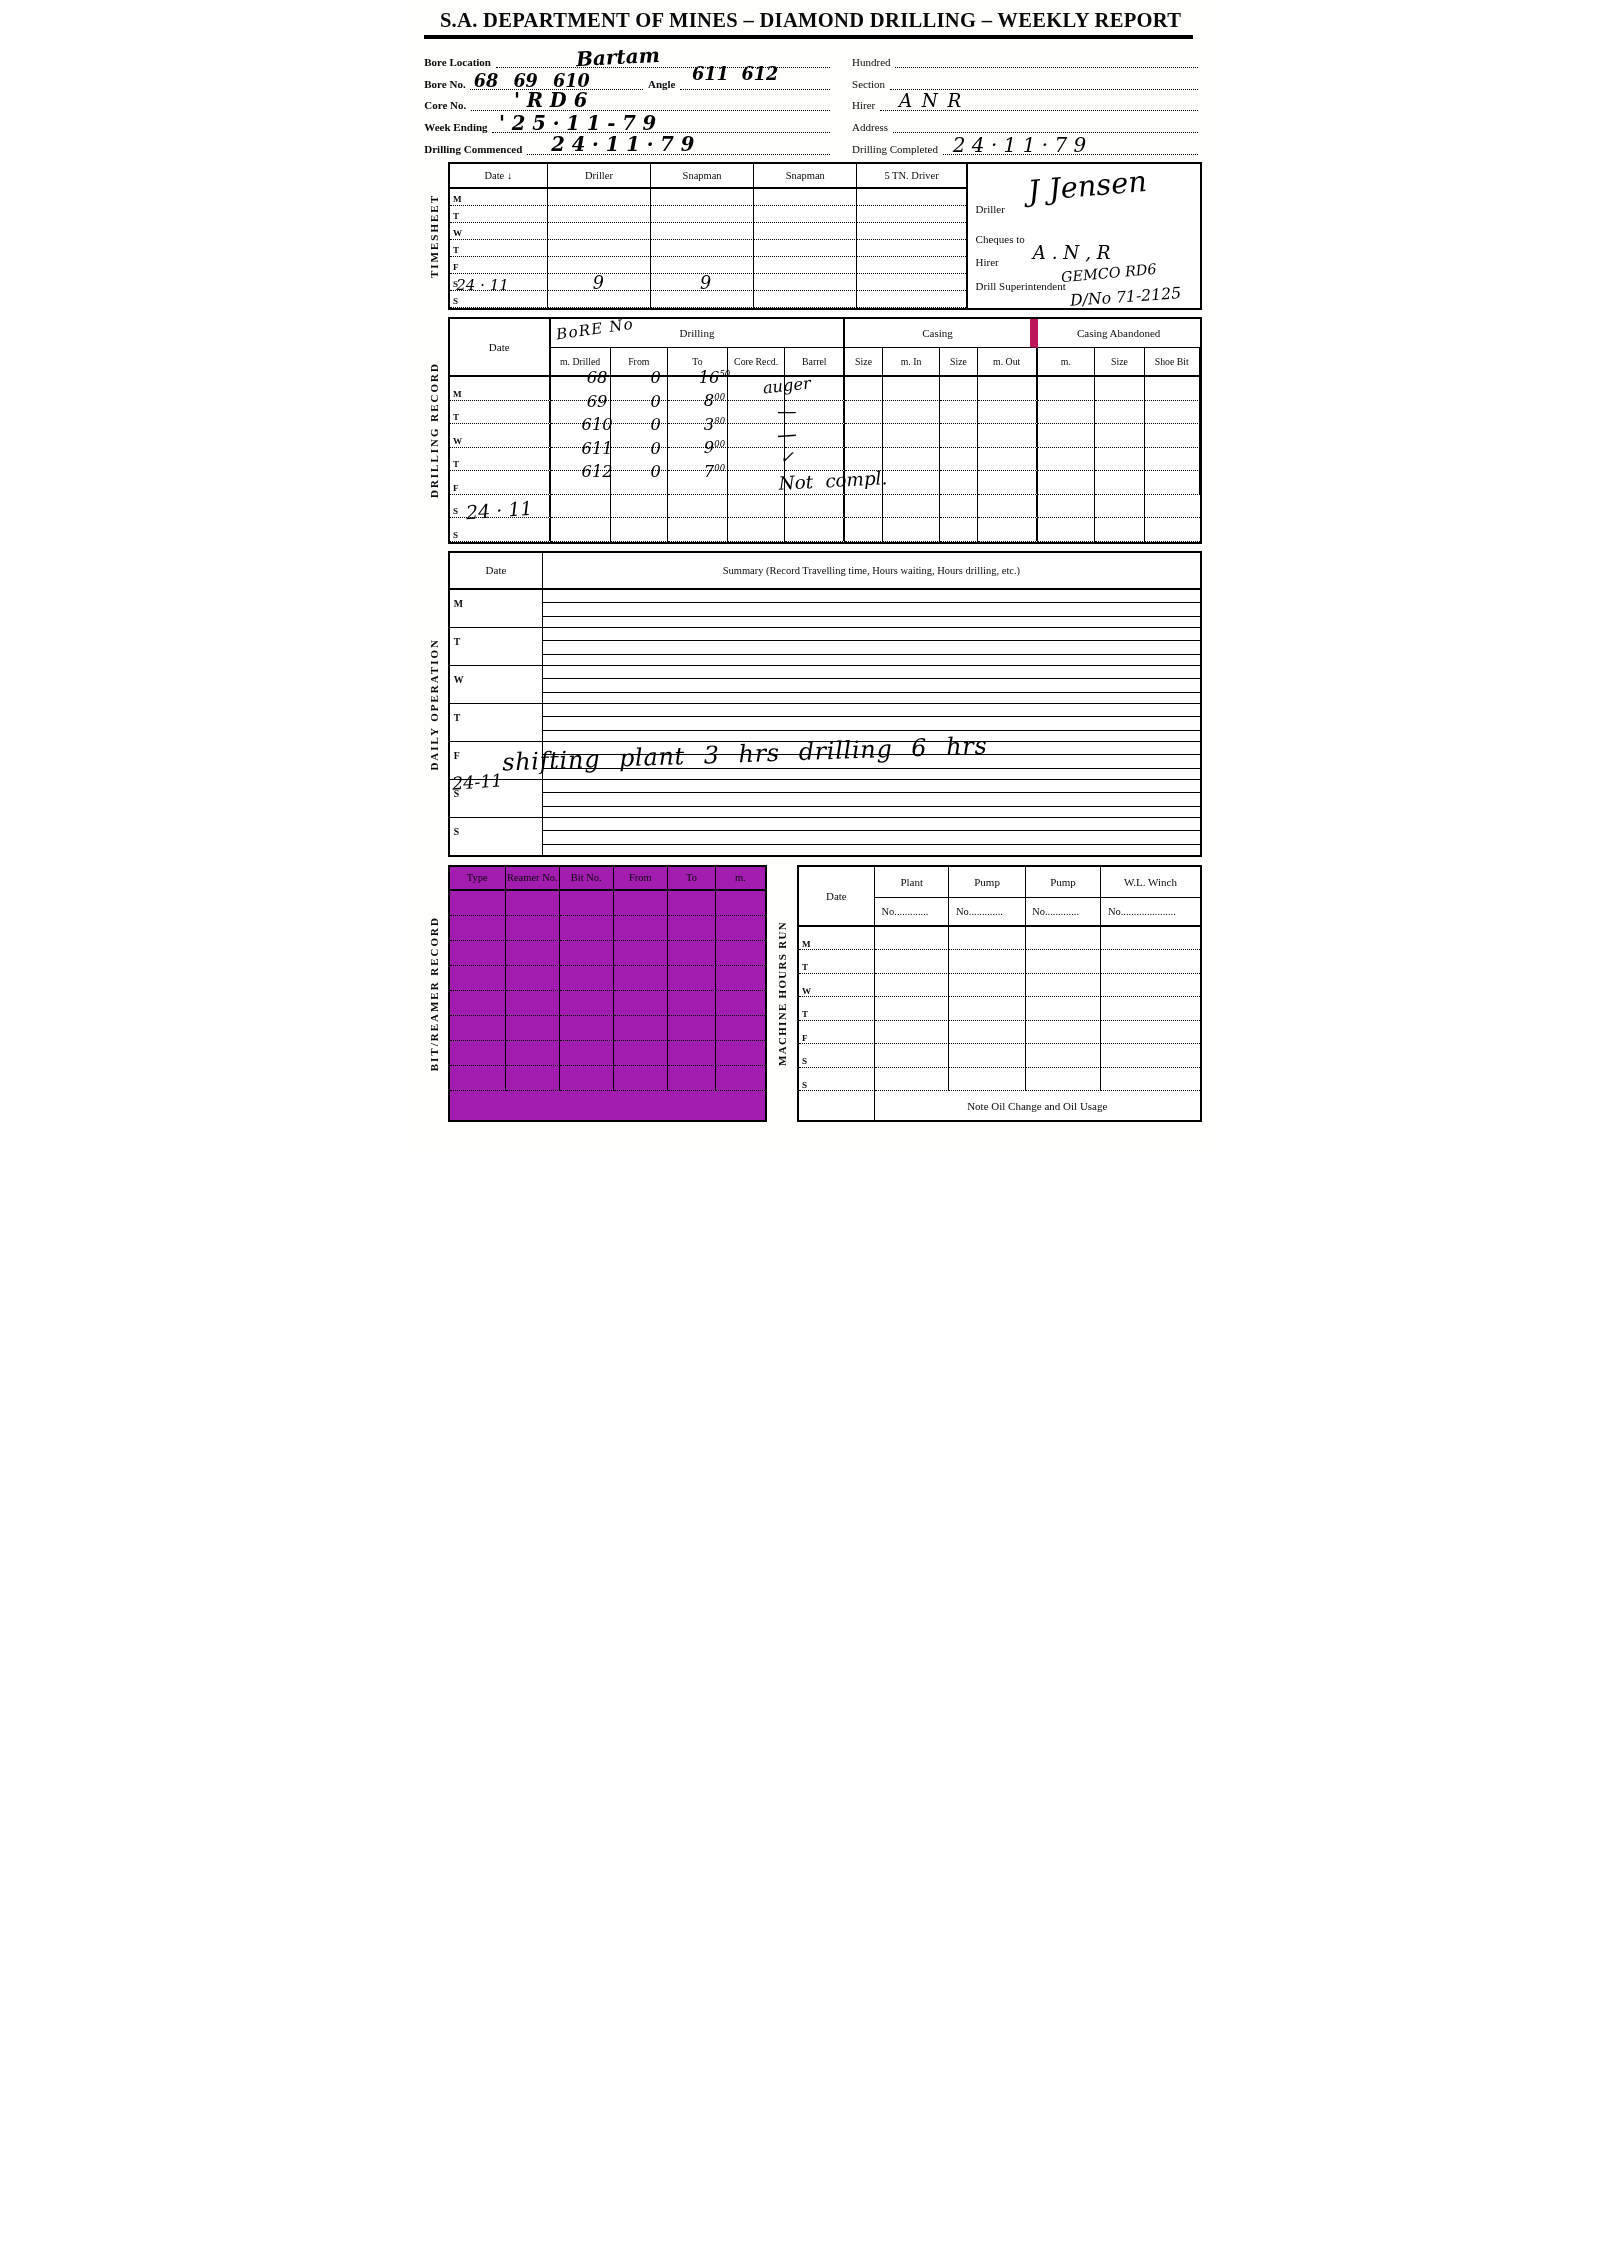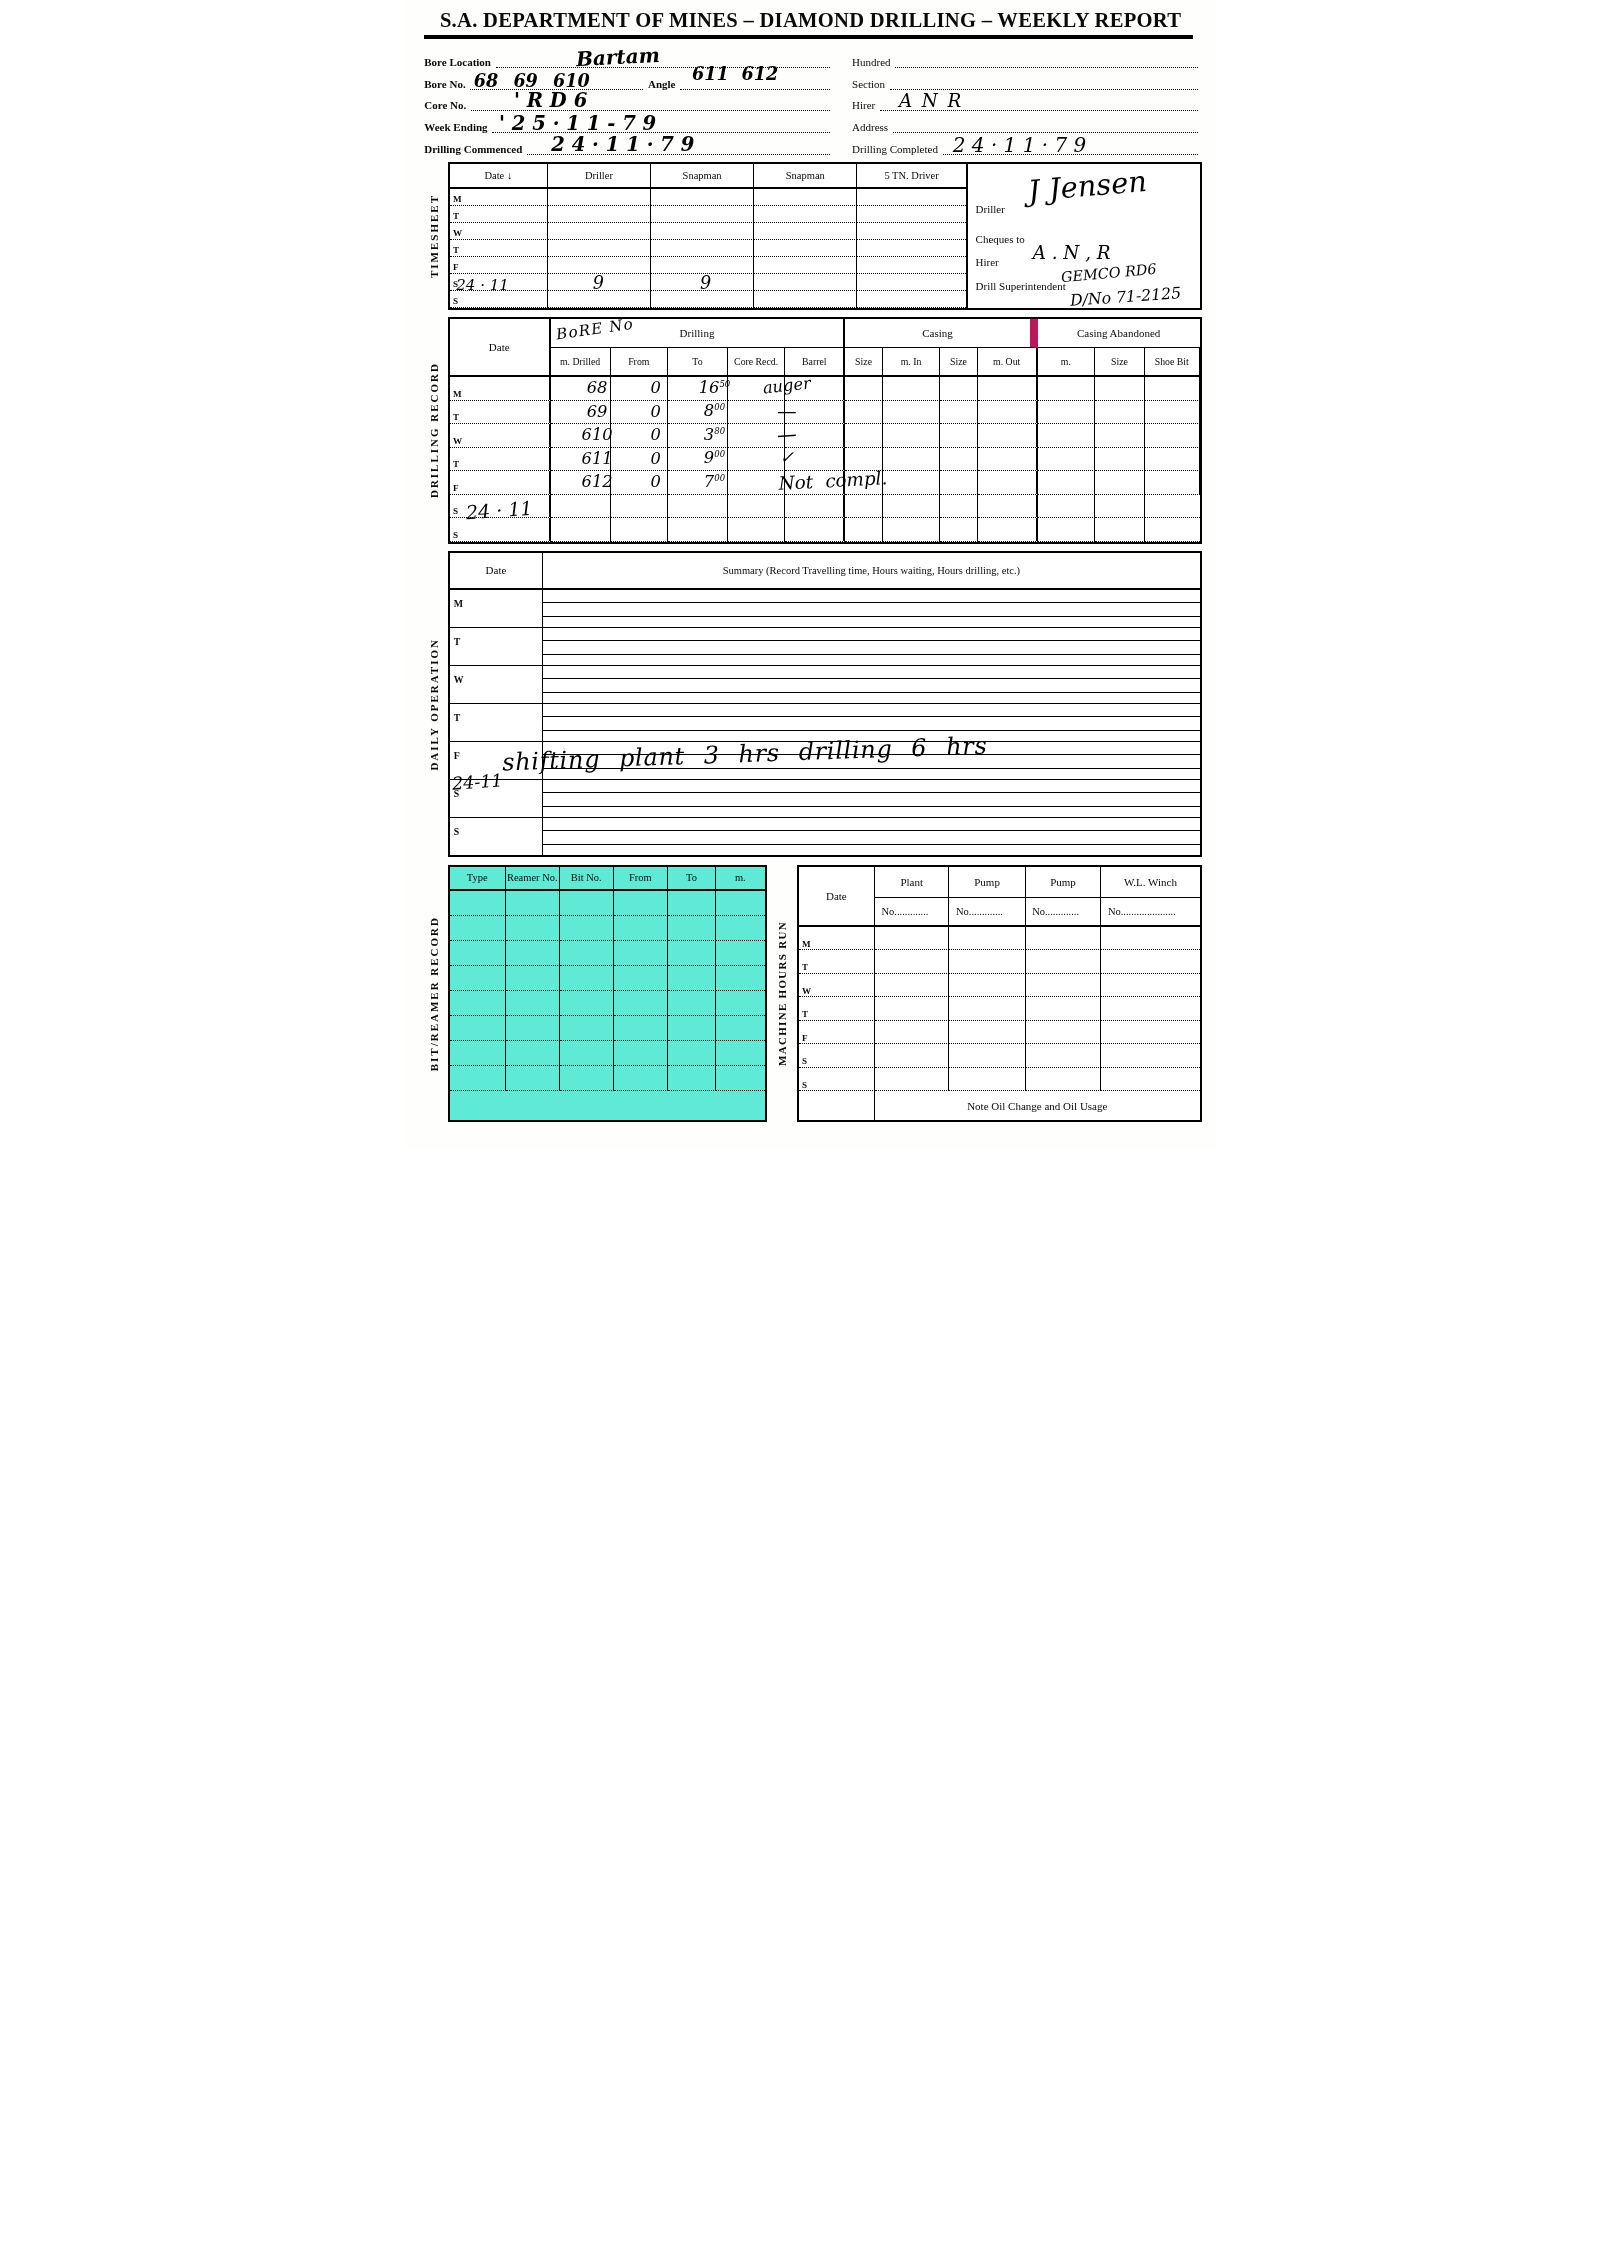--- a/index.html
+++ b/index.html
@@ -48,39 +48,39 @@
   .g-drill{grid-column:2/7;border-right:2px solid #000;}
   .g-case{grid-column:7/11;border-right:8px solid #be185d;}
   .g-aband{grid-column:11/14;}
   .sub{grid-row:2;display:flex;align-items:center;justify-content:center;font-size:9.8px;border-right:1px solid #000;}
   .sub.hb{border-right:2px solid #000;}
   .sub:last-child{border-right:none;}
   .dr-row{position:relative;height:23.5px;}
   .dr-row .dc{border-right:1px solid #000;border-bottom:1.3px dotted #000;position:relative;}
   .dr-row .dc.hb{border-right:2px solid #000;}
   .dr-row .dc:last-child{border-right:none;}
-  .dc .v{position:absolute;bottom:3px;width:100%;text-align:center;font-size:16.3px;padding-left:17px;}
+  .dc .v{position:absolute;bottom:13px;width:100%;text-align:center;font-size:16.3px;padding-left:17px;}
   .dc .v sup{font-size:8.5px;}
   .note-ov{position:absolute;top:1.3px;left:37.1%;width:15.7%;text-align:center;font-size:16.3px;pointer-events:none;}
   .bore-ov{position:absolute;top:3.3px;left:14.2%;font-size:15px;transform:rotate(-8deg);letter-spacing:1.3px;}
   
   .do-head{display:grid;grid-template-columns:12.45% 87.55%;height:35px;border-bottom:2px solid #000;}
   .do-head .dh1{border-right:1.3px solid #000;display:flex;align-items:center;justify-content:center;font-size:11px;}
   .do-head .dh2{display:flex;align-items:center;justify-content:center;font-size:10.5px;}
   .do-row{display:grid;grid-template-columns:12.45% 87.55%;border-bottom:1.3px solid #000;position:relative;height:37px;}
   .do-row:last-child{border-bottom:none;}
   .do-date{border-right:1.3px solid #000;position:relative;overflow:visible;}
   .do-day{position:absolute;left:3.9px;top:7.8px;font-weight:bold;font-size:9.8px;}
   .sublines .sl{height:12.4px;border-bottom:1px solid #000;}
   .sublines .sl:last-child{border-bottom:none;}
   .do-note{position:absolute;left:7%;top:0;font-size:24px;transform:rotate(-2deg);letter-spacing:0.7px;word-spacing:10.5px;}
   .do-fdate{position:absolute;left:2.6px;bottom:-10.5px;font-size:17.6px;transform:rotate(-4deg);z-index:2;}
   
   .bottom{display:flex;margin-top:7.8px;}
-  .bit-tbl{width:315px;border:2.6px solid #000;flex:0 0 315px;background:#5eead4;}
+  .bit-tbl{width:315px;border:2.6px solid #000;flex:0 0 315px;background:#a21caf;}
   .bit-cols{display:grid;grid-template-columns:17.7% 17.3% 17% 17.3% 15.2% 15.5%;}
   .bit-head{border-bottom:2px solid #000;}
   .bit-head .bc{padding:5.2px 1.3px;text-align:center;font-size:10.5px;border-right:1.3px solid #000;line-height:1.15;}
   .bit-head .bc:last-child{border-right:none;}
   .bit-row{height:25px;}
   .bit-row .bc{border-right:1.3px solid #000;border-bottom:1.3px dotted #000;}
   .bit-row .bc:last-child{border-right:none;}
   .mh-wrap{display:flex;flex:1;}
   .mh-rot{width:30px;display:flex;align-items:center;justify-content:center;flex:0 0 30px;}
   .mh-rot span{writing-mode:vertical-rl;transform:rotate(180deg);font-weight:bold;font-size:11px;letter-spacing:1.3px;white-space:nowrap;}

